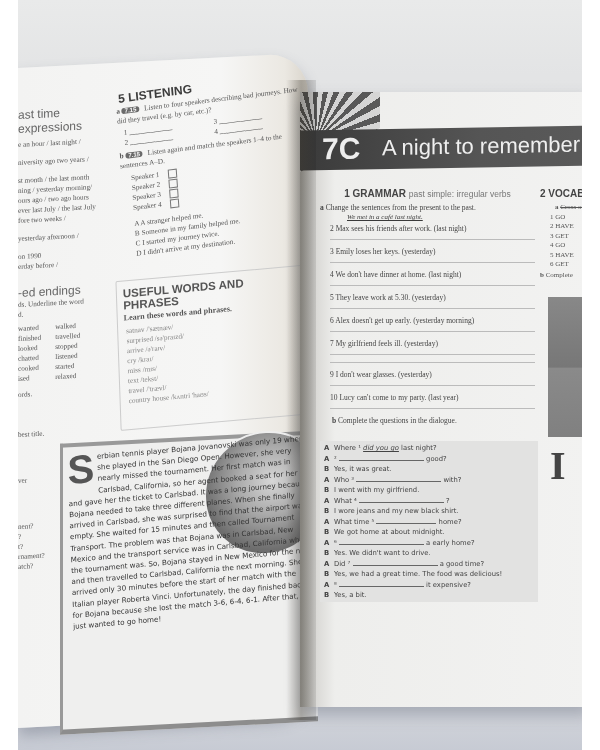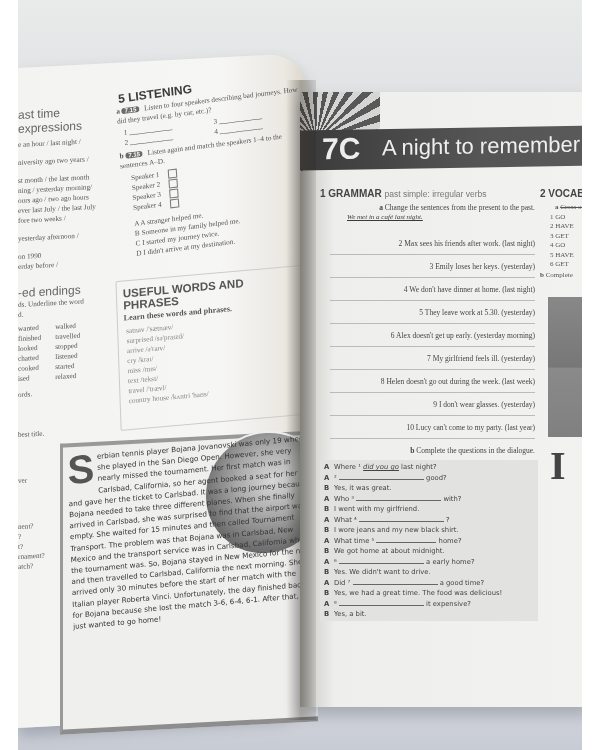--- a/index.html
+++ b/index.html
@@ -26,26 +26,26 @@
   .story{position:absolute;left:42px;top:378px;width:255px;height:282px;background:#efefee;border-top:4px solid #999;border-bottom:5px solid #8d8d8d;border-left:3px solid #999;}
   .story-text{position:absolute;left:4px;top:6px;width:244px;font:7.2px/11.2px "DejaVu Sans",sans-serif;color:#333;transform:rotate(-2deg);transform-origin:left top;}
   .dropcap{float:left;font:bold 40px/34px "Liberation Sans",sans-serif;color:#555;margin-right:3px;}
   .photo-circle{position:absolute;right:-10px;top:-6px;width:120px;height:120px;border-radius:50%;
     background:radial-gradient(circle at 55% 40%,#d7d7d7 0%,#aaa 35%,#6f6f6f 70%,#4b4b4b 100%);border:2px solid #eee;}
   .banner{position:absolute;left:0;top:36px;width:300px;height:40px;background:linear-gradient(90deg,#3a3a3a,#555 60%,#5a5a5a);transform:skewY(-1deg);}
   .banner .num{position:absolute;left:22px;top:2px;font:bold 30px "Liberation Sans",sans-serif;color:#ededed;}
   .banner .title{position:absolute;left:82px;top:6px;font:22px "Liberation Sans",sans-serif;color:#efefef;white-space:nowrap;}
   .rays{position:absolute;left:0;top:0;width:80px;height:80px;background:repeating-conic-gradient(from 200deg at 20% 60%,#333 0 6deg,#cfcfcf 6deg 12deg);opacity:.8;clip-path:polygon(0 0,100% 0,100% 45%,0 100%);}
   .gram{position:absolute;left:20px;top:96px;width:215px;}
-  .gram h2{margin:0 0 4px;font:bold 10px "Liberation Sans",sans-serif;color:#444;}
+  .gram h2{margin:0 0 4px;font:bold 10px "Liberation Sans",sans-serif;color:#444;text-align:center;}
   .gram h2 span{font-weight:normal;font-size:8.5px;color:#777;}
-  .item{font-size:7.5px;line-height:10px;color:#444;margin-left:10px;text-align:right;}
+  .item{font-size:7.5px;line-height:10px;color:#444;margin-left:10px;}
   .line{height:1px;background:#bbb;margin:5px 0 7px 10px;}
   .ans{font-style:italic;text-decoration:underline;margin-left:27px;font-size:7px;}
-  .dlg{margin-top:4px;background:#e2e2e1;padding:2px 4px;width:210px;}
+  .dlg{margin-top:15px;background:#e2e2e1;padding:2px 4px;width:210px;}
   .dlg .row{font:6.8px/10px "DejaVu Sans",sans-serif;color:#444;white-space:nowrap;}
   .dlg .who{display:inline-block;width:10px;font-weight:bold;}
   .blank{display:inline-block;border-bottom:1px solid #666;width:85px;height:7px;vertical-align:baseline;}
   .blank.sm2{width:60px;}
   .vocab{position:absolute;left:240px;top:96px;width:60px;}
   .vocab h2{margin:0 0 4px;font:bold 10px "Liberation Sans",sans-serif;color:#444;white-space:nowrap;}
   .vocab .v{font-size:7px;line-height:9.5px;margin-left:10px;color:#555;}
   .vimg{position:absolute;left:248px;top:205px;width:50px;height:140px;background:linear-gradient(180deg,#888,#777 50%,#8a8a8a 51%,#808080);}
   .vbig{position:absolute;left:250px;top:350px;font:bold 40px "Liberation Serif",serif;color:#444;}
   .gutter{position:absolute;left:268px;top:80px;width:30px;height:640px;background:linear-gradient(90deg,rgba(0,0,0,0),rgba(60,55,45,.35),rgba(0,0,0,.1));}
@@ -176,33 +176,32 @@
       <h2>
         <span style="font-weight:bold;font-size:10px;color:#444">1</span>
         <span style="font-weight:bold;font-size:10px;color:#444">GRAMMAR</span>
         <span>past simple: irregular verbs</span>
       </h2>
       <div class="item" style="margin-left:0">
         <b>a</b>
         <span>Change the sentences from the present to the past.</span>
       </div>
       <div class="ans">We met in a café last night.</div>
-      <div class="item" style="margin-top:18px"><span>2</span> <span>Max sees his friends after work. (last night)</span></div>
+      <div class="item" style="margin-top:3px"><span>2</span> <span>Max sees his friends after work. (last night)</span></div>
       <div class="line"></div>
       <div class="item"><span>3</span> <span>Emily loses her keys. (yesterday)</span></div>
       <div class="line"></div>
       <div class="item"><span>4</span> <span>We don't have dinner at home. (last night)</span></div>
       <div class="line"></div>
       <div class="item"><span>5</span> <span>They leave work at 5.30. (yesterday)</span></div>
       <div class="line"></div>
       <div class="item"><span>6</span> <span>Alex doesn't get up early. (yesterday morning)</span></div>
       <div class="line"></div>
       <div class="item"><span>7</span> <span>My girlfriend feels ill. (yesterday)</span></div>
       <div class="line"></div>
-      <div class="item"><span>8</span> <span>Helen doesn't go out during the week. (last week)</span></div>
       <div class="line"></div>
       <div class="item"><span>9</span> <span>I don't wear glasses. (yesterday)</span></div>
       <div class="line"></div>
       <div class="item"><span>10</span> <span>Lucy can't come to my party. (last year)</span></div>
       <div class="line"></div>
 
       <div class="item" style="margin-left:12px">
         <b>b</b>
         <span>Complete the questions in the dialogue.</span>
       </div>

